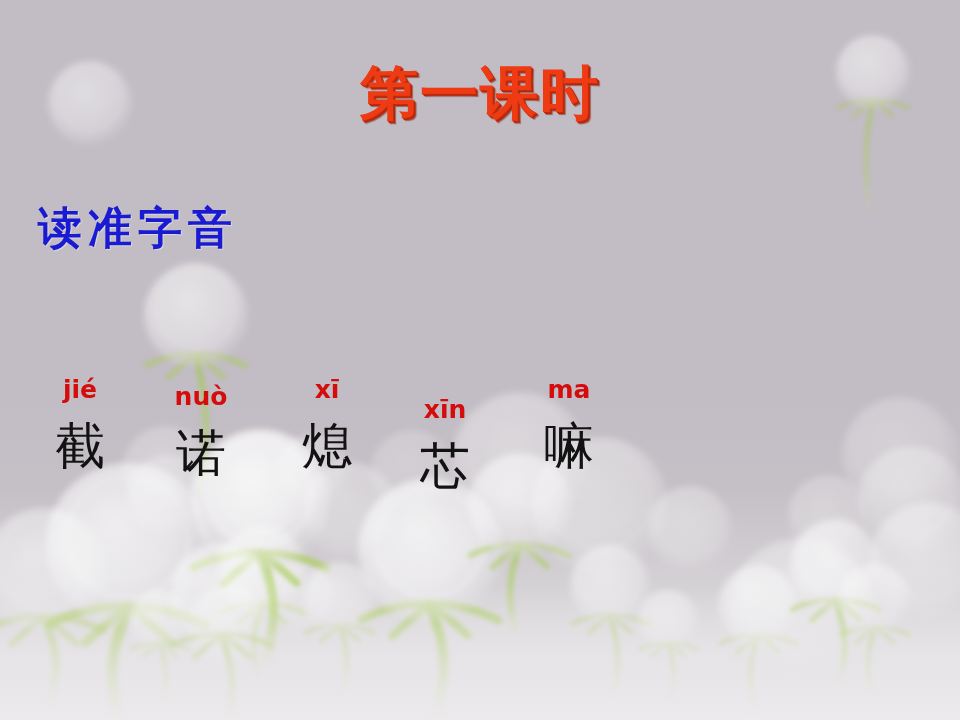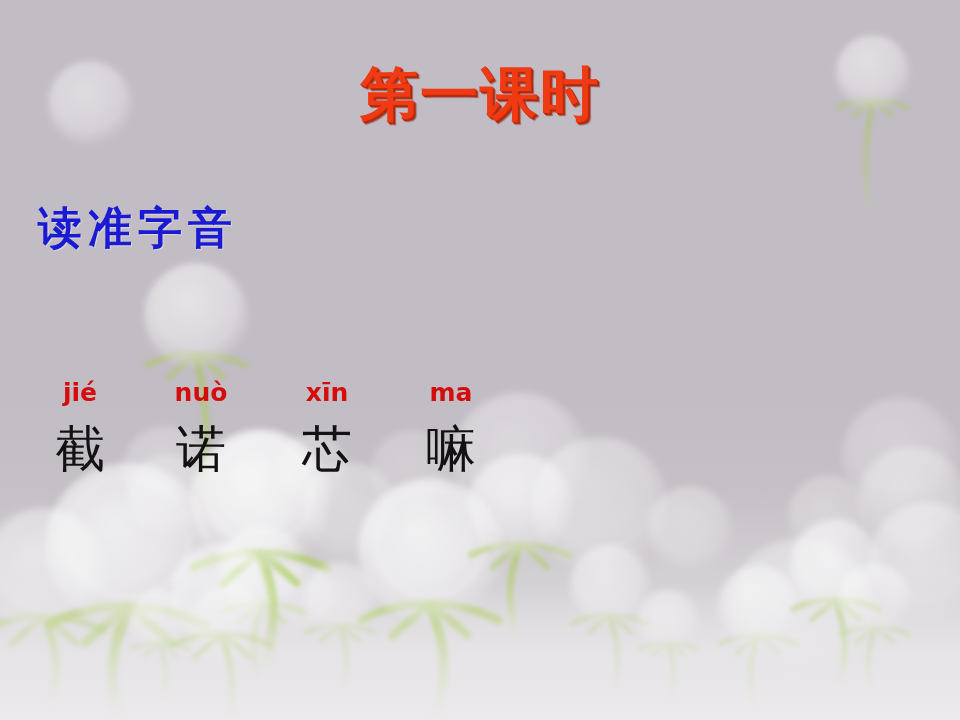--- a/index.html
+++ b/index.html
@@ -41,21 +41,21 @@
   
   .title-block {
     position: absolute;
     left: 0;
     top: 62px;
     width: 960px;
     text-align: center;
   }
   .slide-title {
     display: inline-block;
-    font-family: Liberation Sans, sans-serif;
+    font-family: Liberation Serif, serif;
     font-size: 58px;
     font-weight: bold;
     line-height: 1.12;
     letter-spacing: 2px;
     color: #ee3b14;
     text-shadow:
        1px 1px 0 #c22a0c,
        2px 2px 0 #b4260a,
        3px 3px 1px rgba(120,25,8,0.55);
   }
@@ -72,24 +72,24 @@
     line-height: 1.1;
     color: #1a1ad2;
     text-shadow: 1px 1px 1px rgba(255,255,255,0.45);
     text-align: right;
   }
 
   
   .word-row {
     position: absolute;
     left: 26px;
-    top: 340px;
+    top: 357px;
     width: 880px;
     display: flex;
-    align-items: flex-end;
+    align-items: center;
   }
   .word-cell {
     text-align: center;
     flex: 0 0 auto;
   }
   .pinyin {
     font-family: "DejaVu Sans", "Liberation Sans", sans-serif;
     font-size: 25px;
     font-weight: bold;
     line-height: 26px;
@@ -395,20 +395,24 @@
 
   <div class="word-row" id="word-row">
       <div class="word-cell" style="width: 108px;">
         <div class="pinyin">jié</div>
         <div class="hanzi">截</div>
       </div>
       <div class="word-cell" style="width: 134px; margin-top: 13px;">
         <div class="pinyin">nuò</div>
         <div class="hanzi">诺</div>
       </div>
+      <div class="word-cell" style="width: 118px;">
+        <div class="pinyin">xī</div>
+        <div class="hanzi">熄</div>
+      </div>
       <div class="word-cell" style="width: 118px; margin-top: 40px;">
         <div class="pinyin">xīn</div>
         <div class="hanzi">芯</div>
       </div>
       <div class="word-cell" style="width: 130px;">
         <div class="pinyin">ma</div>
         <div class="hanzi">嘛</div>
       </div>
     </div>
 

